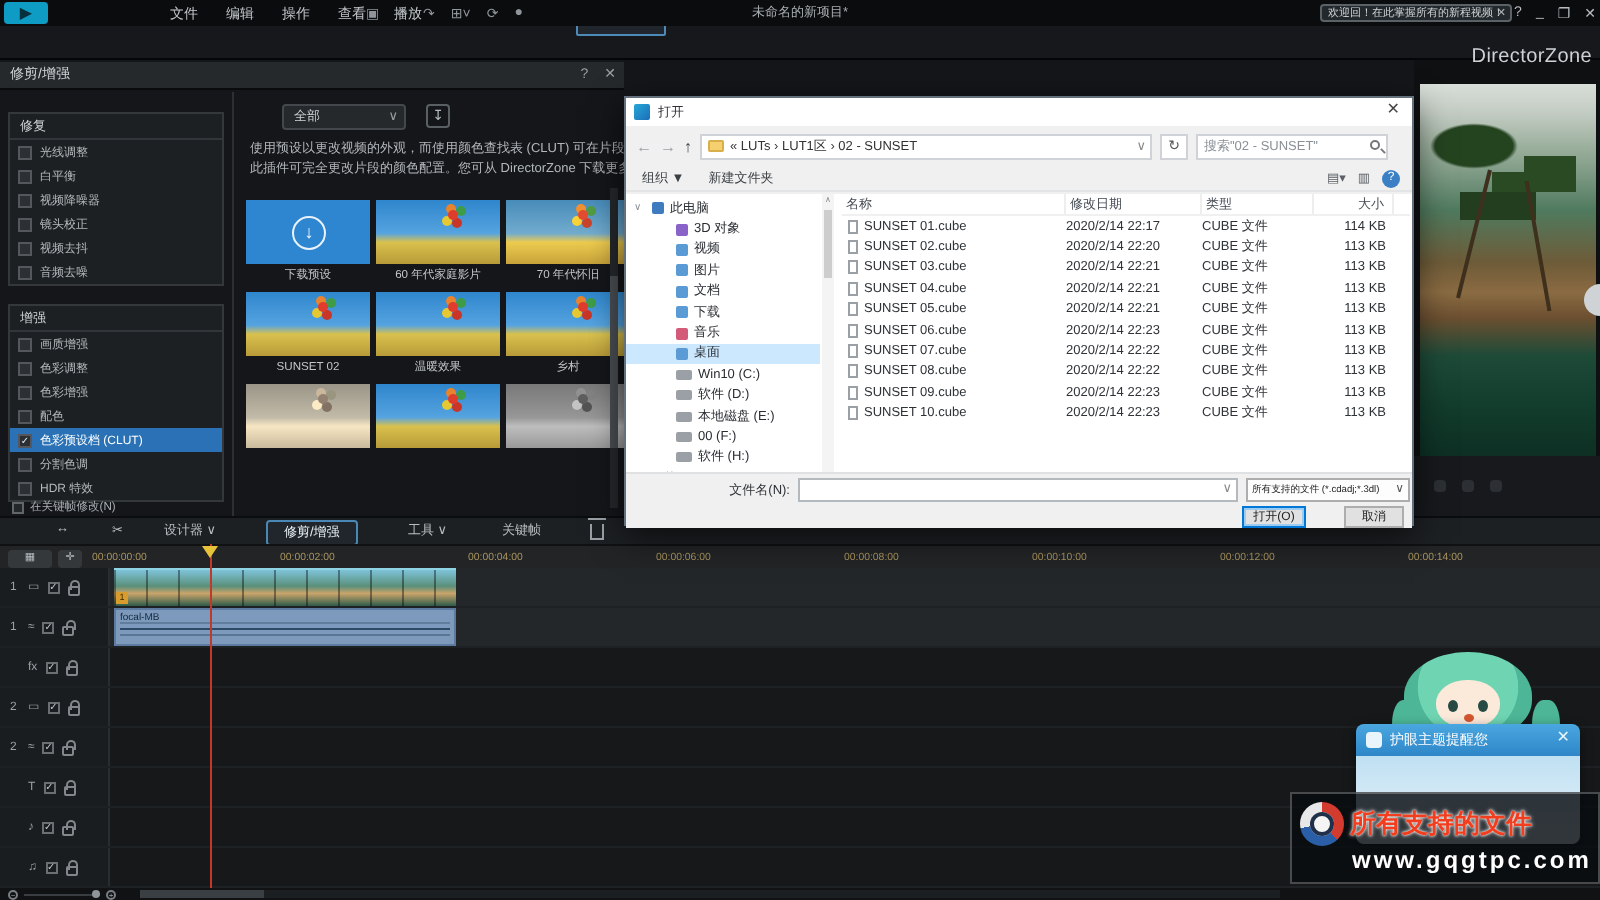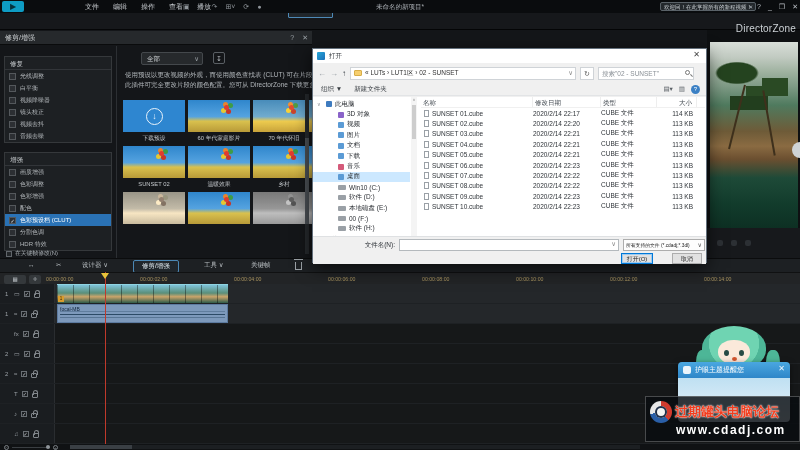--- a/index.html
+++ b/index.html
@@ -721,18 +721,18 @@
       <span class="bico"></span>
       <span>护眼主题提醒您</span>
       <span class="bx">✕</span>
     </div>
     <div class="bbody"></div>
   </div>
 
   <div class="watermark">
     <div class="wmrow">
       <span class="wmlogo"></span>
-      <span class="wm1">过期罐头电脑论坛</span>
-    </div>
-    <div class="wm2">www.cdadj.com</div>
+      <span class="wm1">所有支持的文件</span>
+    </div>
+    <div class="wm2">www.gqgtpc.com</div>
   </div>
 
 </div>
 
 </body></html>

